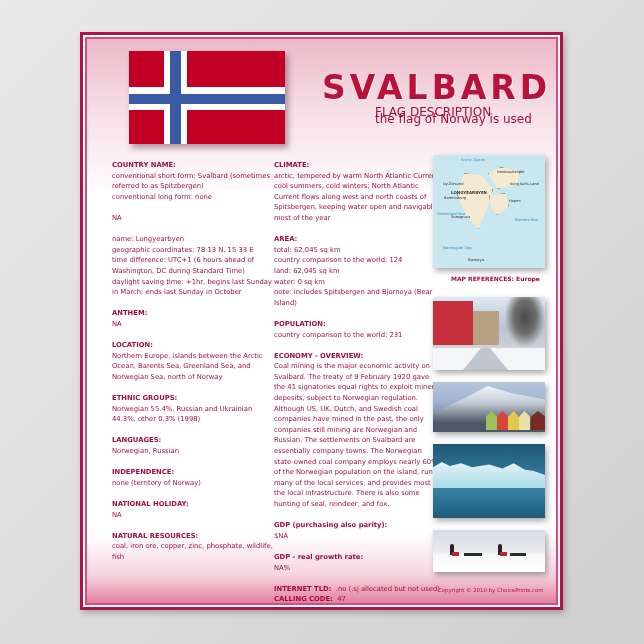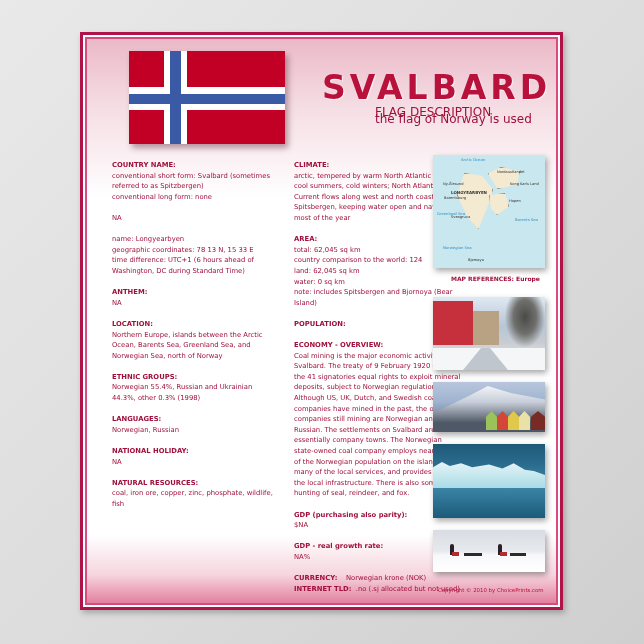--- a/index.html
+++ b/index.html
@@ -43,21 +43,21 @@
   }
   .col {
     position:absolute; font-size:6.8px; line-height:10.6px; color:#a0103c;
     font-family:"DejaVu Sans", sans-serif;
     margin-left:16px;
   }
   .col .sec { margin-bottom:10.6px; }
   .col .h { font-weight:bold; }
   .col .bold { font-weight:normal; }
   .col-left { left:96px; top:160px; width:162px; }
-  .col-mid { left:278px; top:160px; width:168px; }
+  .col-mid { left:258px; top:160px; width:168px; }
 
   .img {
     position:absolute; left:433px; width:112px;
     box-shadow: 2px 3px 6px rgba(0,0,0,0.35);
     overflow:hidden;
   }
   .map { top:155px; height:113px; background:#c9e7ee; }
   .map .island { position:absolute; background:#f4ead2; border:1px solid #8a8a7a; }
   .map .lbl { position:absolute; font-size:3.6px; color:#333; white-space:nowrap; }
   .map .sea { position:absolute; font-size:3.8px; color:#2e8fc4; white-space:nowrap; }
@@ -122,38 +122,41 @@
     <div>conventional short form: Svalbard (sometimes referred to as Spitzbergen)</div>
     <div>conventional long form: none</div>
   </div>
   <div class="sec">
     <div class="bold">NA</div>
   </div>
   <div class="sec">
     <div>name: Longyearbyen</div>
     <div>geographic coordinates: 78 13 N, 15 33 E</div>
     <div>time difference: UTC+1 (6 hours ahead of Washington, DC during Standard Time)</div>
+    <div>daylight saving time: +1hr, begins last Sunday in March; ends last Sunday in October</div>
   </div>
   <div class="sec">
     <div class="h">ANTHEM:</div>
     <div class="bold">NA</div>
   </div>
   <div class="sec">
     <div class="h">LOCATION:</div>
     <div>Northern Europe, islands between the Arctic Ocean, Barents Sea, Greenland Sea, and Norwegian Sea, north of Norway</div>
   </div>
   <div class="sec">
     <div class="h">ETHNIC GROUPS:</div>
     <div>Norwegian 55.4%, Russian and Ukrainian 44.3%, other 0.3% (1998)</div>
   </div>
   <div class="sec">
     <div class="h">LANGUAGES:</div>
     <div>Norwegian, Russian</div>
   </div>
   <div class="sec">
+    <div class="h">INDEPENDENCE:</div>
+    <div>none (territory of Norway)</div>
   </div>
   <div class="sec">
     <div class="h">NATIONAL HOLIDAY:</div>
     <div class="bold">NA</div>
   </div>
   <div class="sec">
     <div class="h">NATURAL RESOURCES:</div>
     <div>coal, iron ore, copper, zinc, phosphate, wildlife, fish</div>
   </div>
 </div>
@@ -166,36 +169,37 @@
   <div class="sec">
     <div class="h">AREA:</div>
     <div>total: 62,045 sq km</div>
     <div>country comparison to the world: 124</div>
     <div>land: 62,045 sq km</div>
     <div>water: 0 sq km</div>
     <div>note: includes Spitsbergen and Bjornoya (Bear Island)</div>
   </div>
   <div class="sec">
     <div class="h">POPULATION:</div>
+    <div>country comparison to the world: 231</div>
   </div>
   <div class="sec">
     <div class="h">ECONOMY - OVERVIEW:</div>
     <div>Coal mining is the major economic activity on Svalbard. The treaty of 9 February 1920 gave the 41 signatories equal rights to exploit mineral deposits, subject to Norwegian regulation. Although US, UK, Dutch, and Swedish coal companies have mined in the past, the only companies still mining are Norwegian and Russian. The settlements on Svalbard are essentially company towns. The Norwegian state-owned coal company employs nearly 60% of the Norwegian population on the island, runs many of the local services, and provides most of the local infrastructure. There is also some hunting of seal, reindeer, and fox.</div>
   </div>
   <div class="sec">
     <div class="h">GDP (purchasing also parity):</div>
     <div class="bold">$NA</div>
   </div>
   <div class="sec">
     <div class="h">GDP - real growth rate:</div>
     <div class="bold">NA%</div>
   </div>
   <div>
-    <div><span class="h">CURRENCY:</span>&nbsp;&nbsp;&nbsp;&nbsp;<span class="bold">Norwegian krone (NOK)</span></div>
     <div><span class="h">INTERNET TLD:</span>&nbsp;&nbsp;<span class="bold">.no (.sj allocated but not used)</span></div>
+    <div><span class="h">CALLING CODE:</span>&nbsp;&nbsp;<span class="bold">47</span></div>
   </div>
 </div>
 
 <div class="img map">
   <div class="sea" style="left:28px;top:2px;">Arctic Ocean</div>
   <div class="island" style="left:24px;top:18px;width:34px;height:54px;clip-path:polygon(20% 0,70% 5%,100% 30%,85% 60%,60% 100%,30% 80%,0 40%);"></div>
   <div class="island" style="left:55px;top:12px;width:30px;height:20px;clip-path:polygon(0 30%,40% 0,100% 20%,90% 80%,30% 100%);"></div>
   <div class="island" style="left:56px;top:38px;width:18px;height:20px;clip-path:polygon(0 10%,80% 0,100% 60%,40% 100%,10% 70%);"></div>
   <div class="lbl" style="left:18px;top:35px;font-weight:bold;font-size:4px;">LONGYEARBYEN</div>
   <div class="lbl" style="left:10px;top:27px;">Ny-Ålesund</div>

